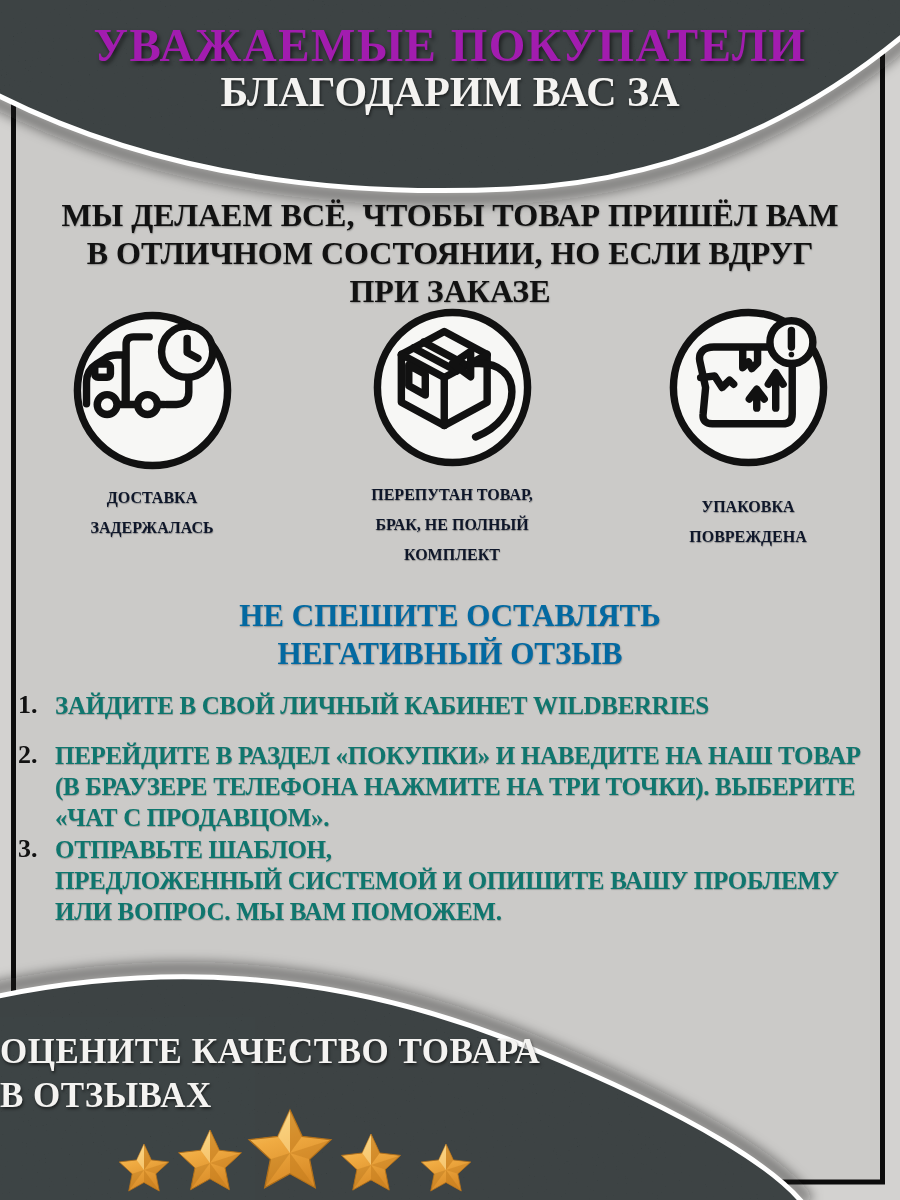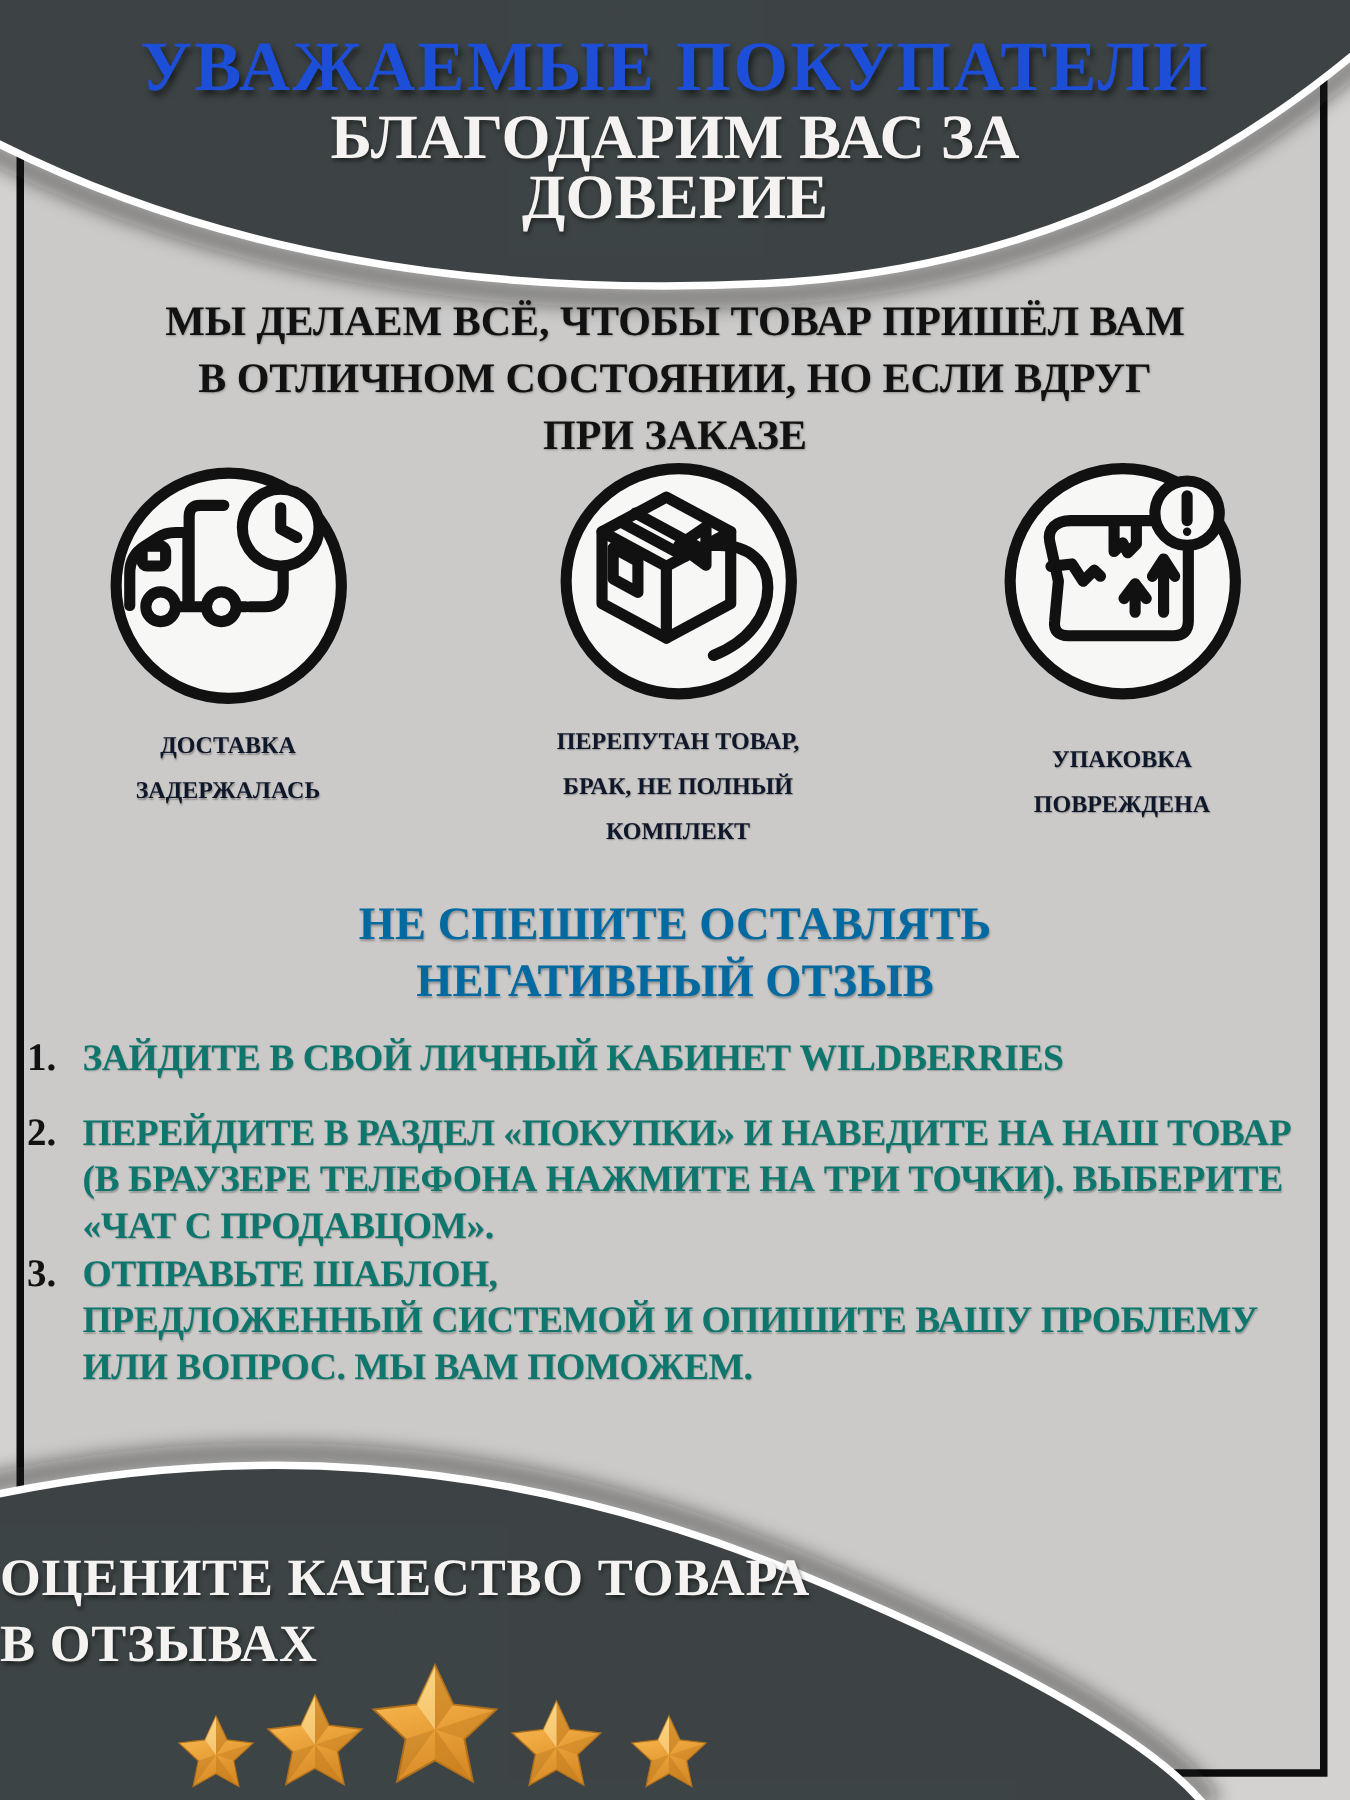--- a/index.html
+++ b/index.html
@@ -8,31 +8,31 @@
     background:#d3d2d0;
     font-family:"Liberation Serif","DejaVu Serif",serif;
     font-weight:700;
   }
   .bg-svg { position:absolute; left:0; top:0; width:900px; height:1200px; }
   .abs { position:absolute; }
 
   
   .header { top:18px; left:0; width:900px; text-align:center; }
   .header-title {
-    font-size:47px; letter-spacing:1.5px; color:#1d4ed8;
+    font-size:47px; letter-spacing:1.5px; color:#a21caf;
     text-shadow:2px 3px 4px rgba(0,0,0,0.55); line-height:54px;
   }
   .header-sub {
     font-size:42px; color:#f4f3f1; line-height:40px;
     text-shadow:1px 2px 3px rgba(0,0,0,0.5);
   }
 
   
   .intro { top:196px; left:0; width:900px; text-align:center;
-    font-size:28px; line-height:38px; color:#121212;
+    font-size:32px; line-height:38px; color:#121212;
     text-shadow:0.5px 1px 1.5px rgba(0,0,0,0.3); }
 
   
   .issue-card { width:260px; text-align:center; }
   .issue-card svg { display:block; margin:0 auto; }
   .issue-label { font-size:16px; line-height:30px; color:#0f172a;
     margin-top:10px; text-shadow:0.5px 1px 1px rgba(0,0,0,0.3); }
   .card-1 { left:22px;  top:308px; }
   .card-2 { left:322px; top:305px; }
   .card-3 { left:618px; top:305px; }
@@ -95,21 +95,20 @@
     <path d="M -20 1000 C 150 962 330 966 530 1048 C 700 1118 782 1172 808 1210 L -20 1210 Z" fill="#2a3132"></path>
     <g clip-path="url(#botClip)" opacity="0.09">
       <rect x="-20" y="940" width="940" height="280" fill="#000" filter="url(#grain)"></rect>
     </g>
     <path d="M -20 1000 C 150 962 330 966 530 1048 C 700 1118 782 1172 808 1210" stroke="#ffffff" stroke-width="5" fill="none"></path>
   </svg>
 
   <div class="abs header">
     <div class="header-title">УВАЖАЕМЫЕ ПОКУПАТЕЛИ</div>
     <div class="header-sub">БЛАГОДАРИМ ВАС ЗА</div>
-    <div class="header-sub">ДОВЕРИЕ</div>
   </div>
 
   <div class="abs intro">
     <div>МЫ ДЕЛАЕМ ВСЁ, ЧТОБЫ ТОВАР ПРИШЁЛ ВАМ</div>
     <div>В ОТЛИЧНОМ СОСТОЯНИИ, НО ЕСЛИ ВДРУГ</div>
     <div>ПРИ ЗАКАЗЕ</div>
   </div>
 
   <div class="abs issue-card card-1">
     <svg width="165" height="165" viewBox="0 0 100 100">

